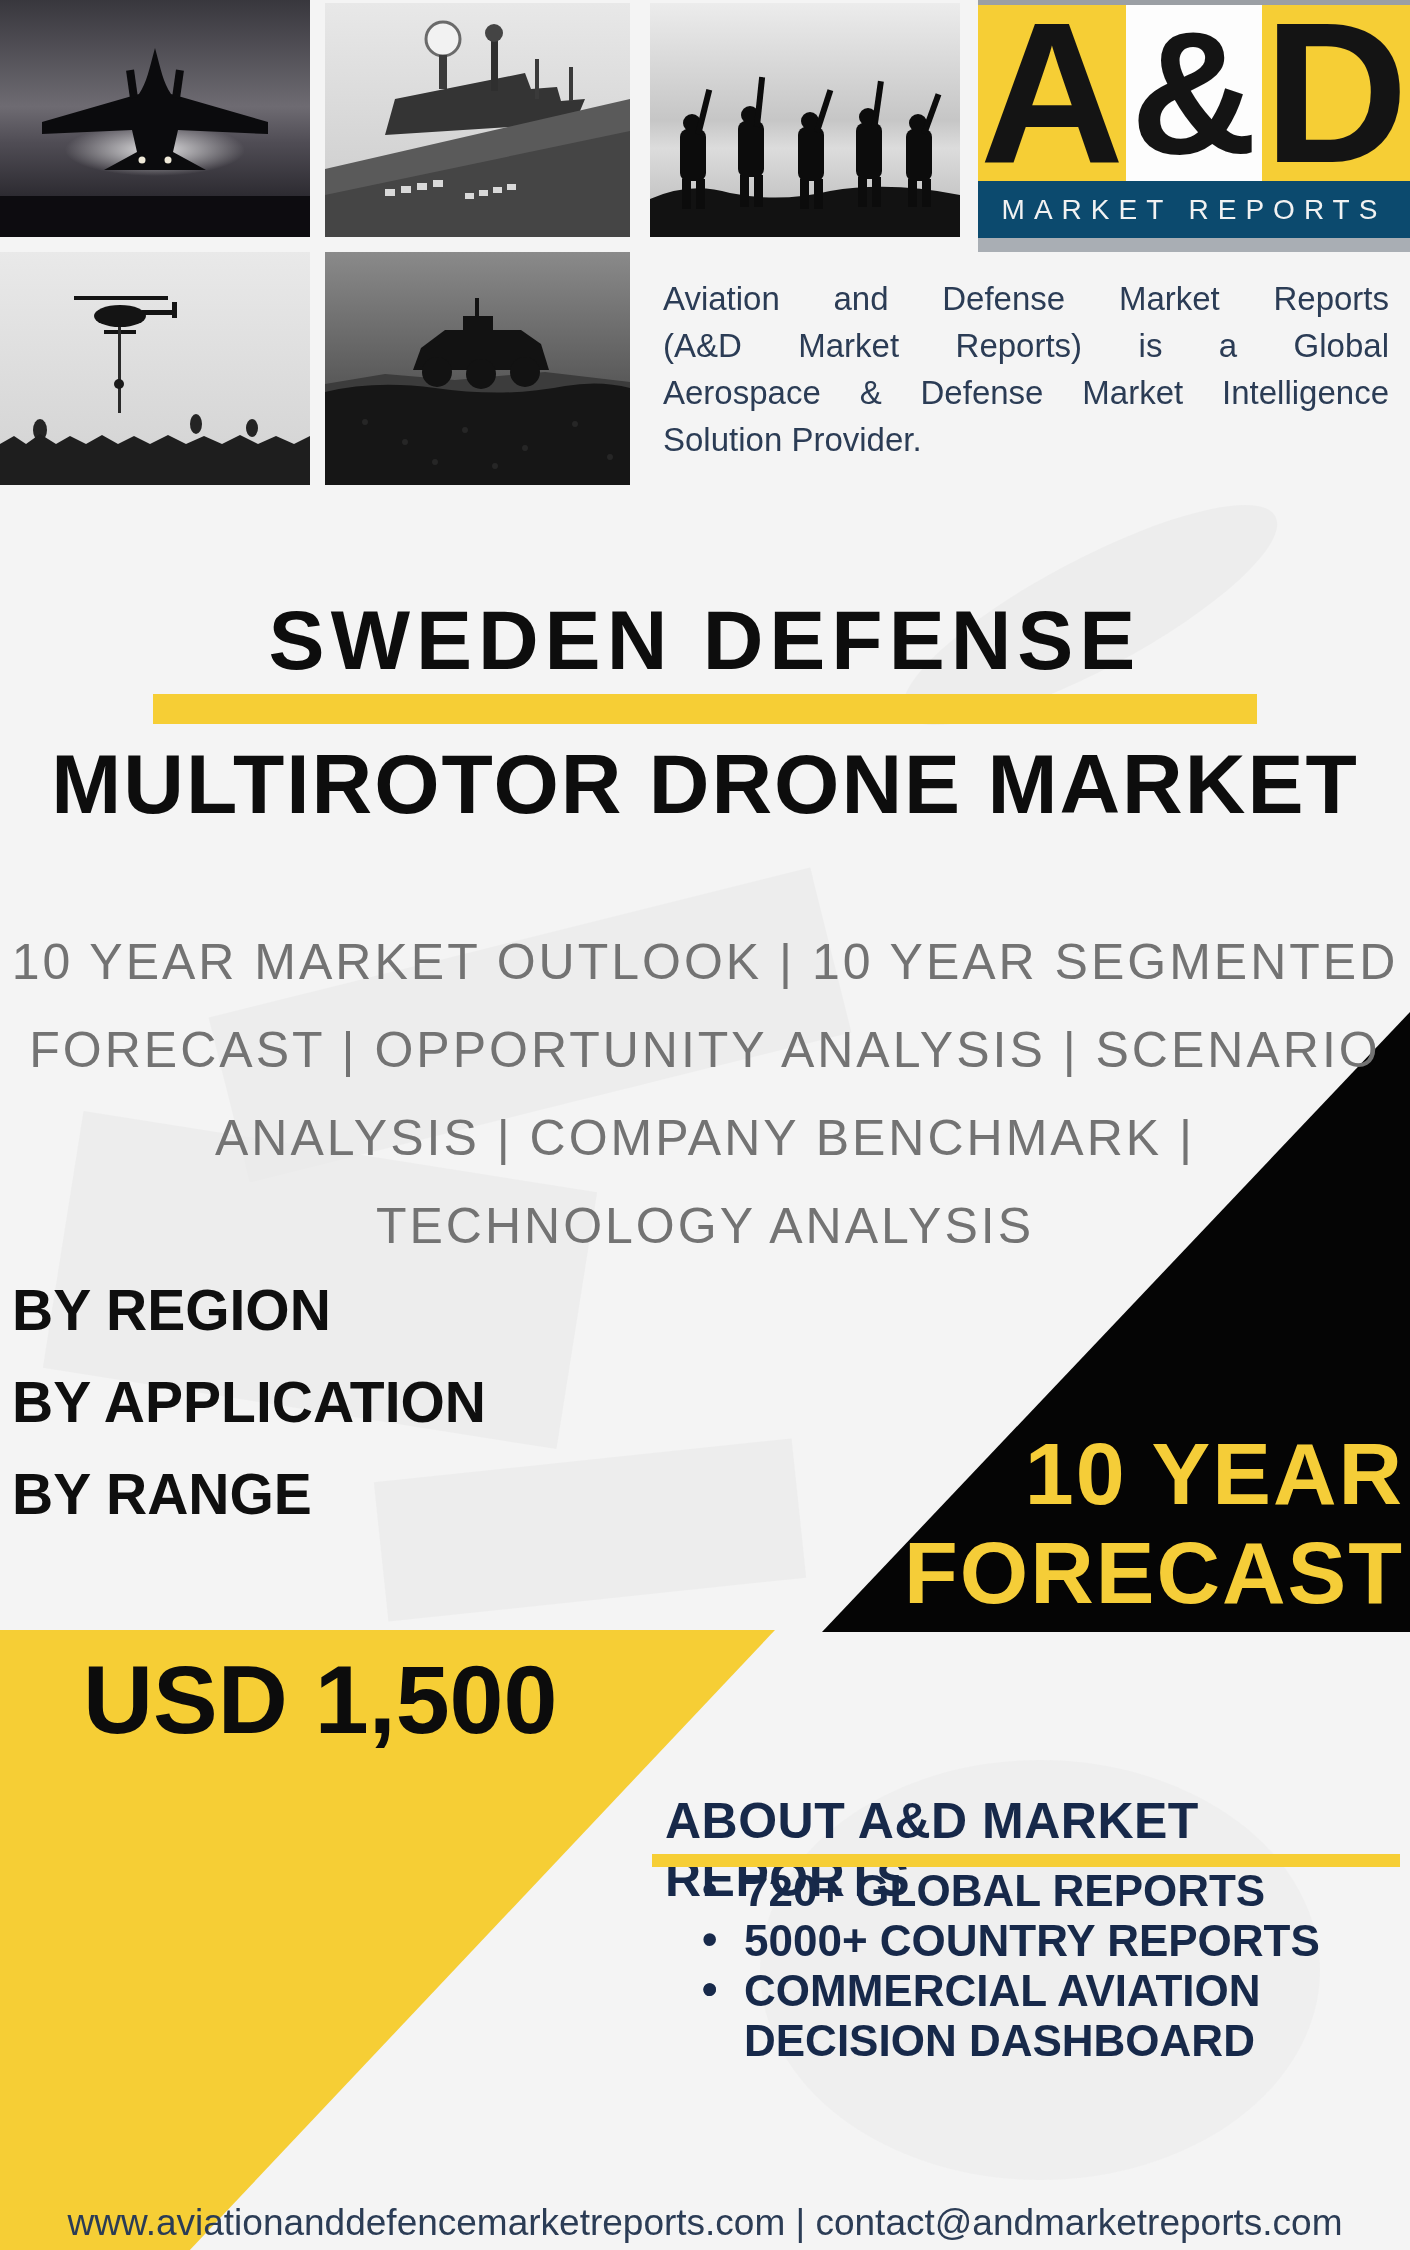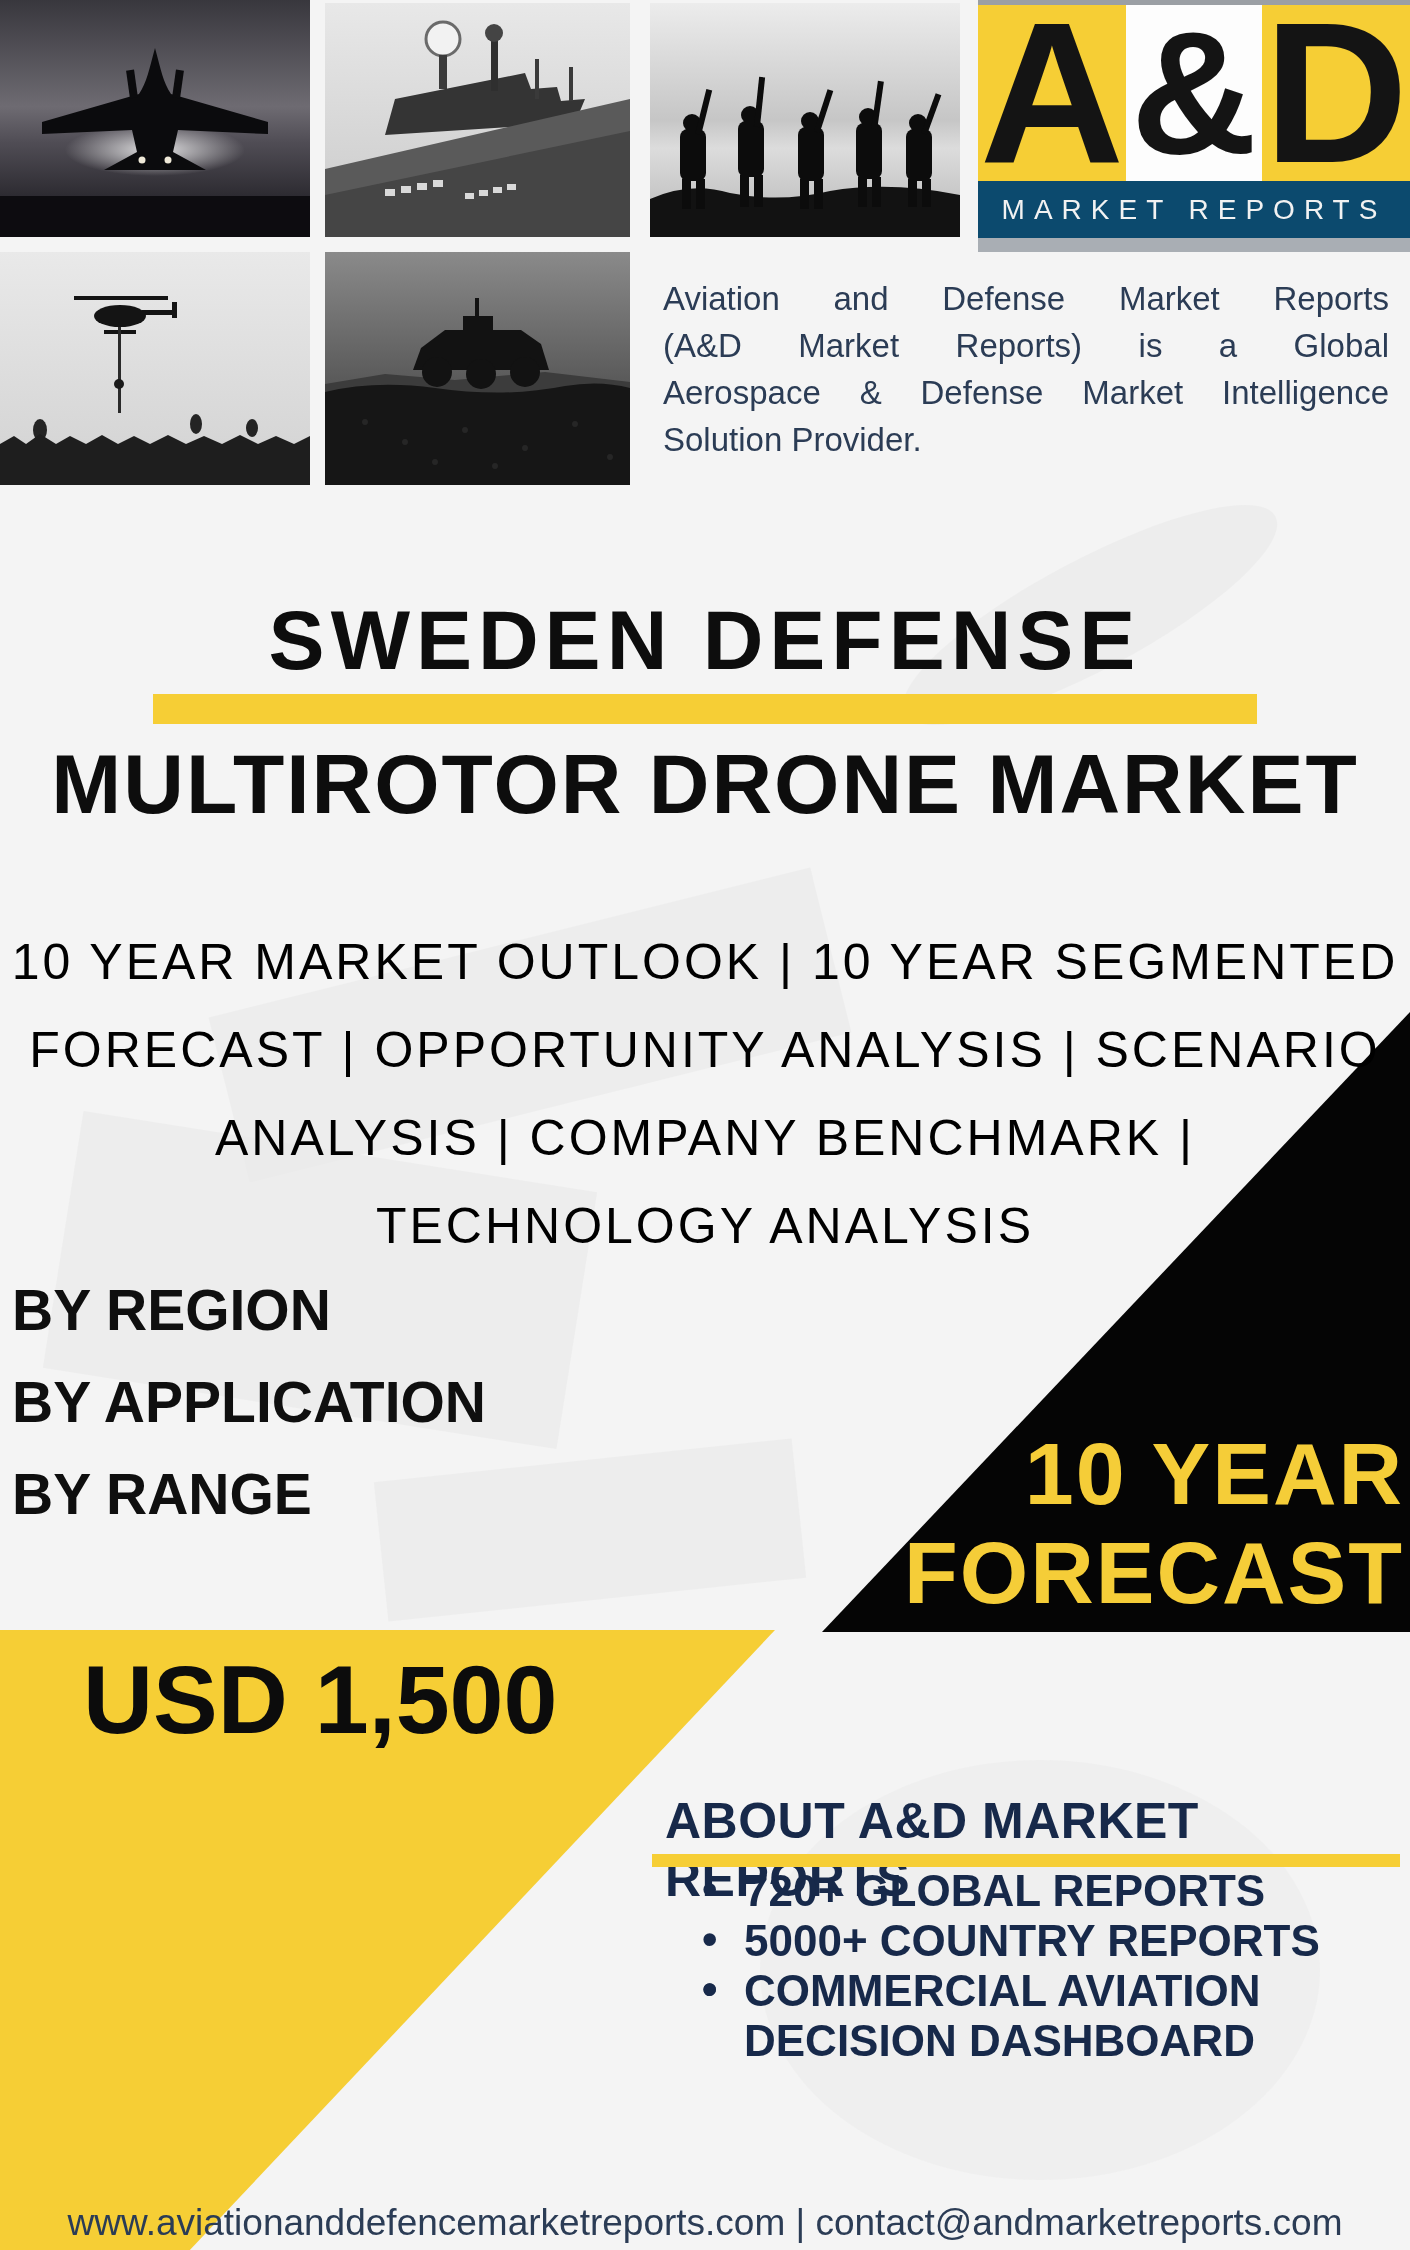--- a/index.html
+++ b/index.html
@@ -39,21 +39,21 @@
   .intro-line.last { text-align-last:left; }
   
   .title1 { position:absolute; left:0; top:594px; width:1410px; text-align:center; z-index:2;
             font-size:84px; font-weight:800; letter-spacing:6px; color:#0d0d0d; line-height:92px; }
   .title-bar { position:absolute; left:153px; top:694px; width:1104px; height:30px;
                background:#F6CE35; z-index:1; }
   .title2 { position:absolute; left:0; top:738px; width:1410px; text-align:center; z-index:2;
             font-size:84px; font-weight:800; letter-spacing:2px; color:#0d0d0d; line-height:92px; }
   
   .subtitle { position:absolute; left:0; top:918px; width:1410px; text-align:center; z-index:2;
-              color:#000000; font-size:50px; font-weight:300; letter-spacing:3px; line-height:88px; }
+              color:#737373; font-size:50px; font-weight:300; letter-spacing:3px; line-height:88px; }
   
   .segments { position:absolute; left:12px; top:1264px; z-index:2;
               font-size:57px; font-weight:800; color:#0f0f0f; line-height:92px; }
   
   .triangle { position:absolute; left:822px; top:1012px; width:588px; height:620px;
               background:#050505; clip-path:polygon(100% 0, 100% 100%, 0 100%); z-index:1; }
   .forecast { position:absolute; right:6px; top:1424px; z-index:2; text-align:right;
               color:#F5CD38; font-size:88px; font-weight:800; letter-spacing:2px; line-height:99px; }
   
   .wedge { position:absolute; left:0; top:1630px; width:775px; height:620px;

